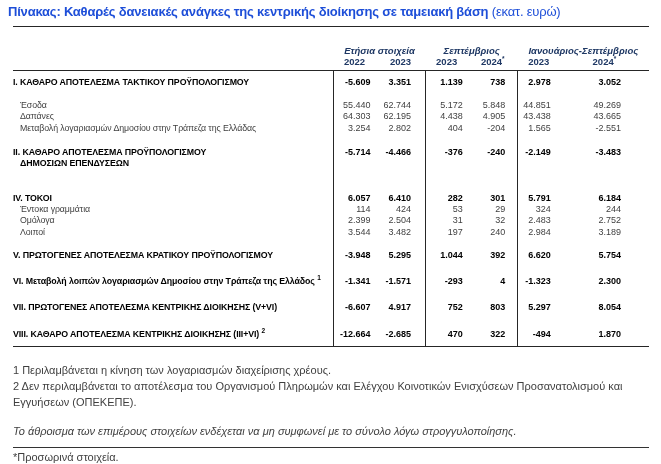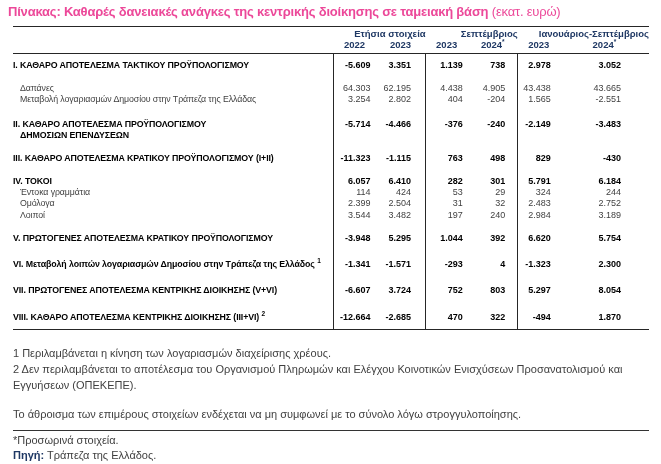--- a/index.html
+++ b/index.html
@@ -1,42 +1,42 @@
 <!DOCTYPE html>
 <html><head>
 <meta charset="utf-8">
 <style>
   html,body{margin:0;padding:0;background:#fff;}
   body{width:661px;height:464px;font-family:"Liberation Sans",sans-serif;color:#000;overflow:hidden;}
   .page{padding:4px 8px 0 8px;}
-  .title{font-size:13px;font-weight:bold;color:#ec4899;white-space:nowrap;letter-spacing:-0.2px;}
+  .title{font-size:13px;font-weight:bold;color:#1d4ed8;white-space:nowrap;letter-spacing:-0.2px;}
   .title .unit{font-weight:normal;}
   .tblwrap{margin:7px 0 0 5px;}
   table{border-collapse:collapse;table-layout:fixed;width:636px;}
   col.l{width:320px;} col.w1{width:42px;} col.w2{width:50px;}
   col.w3{width:42px;} col.w4{width:50px;} col.w5{width:60px;} col.w6{width:71px;}
   thead th, thead td{font-size:9.5px;font-weight:bold;color:#1f3864;padding:0;line-height:1.2;}
-  tr.hgroup th, tr.hgroup td{border-top:1.5px solid #262626;text-align:right;padding-top:1px;}
+  tr.hgroup th, tr.hgroup td{border-top:1.5px solid #262626;text-align:center;padding-top:18px;font-style:italic;}
   tr.hyears th, tr.hyears td{border-bottom:1.5px solid #262626;text-align:center;padding-bottom:2px;}
   tr.hyears th.c5y,tr.hyears th.c6y{padding-right:18px;}
   tbody td{font-size:9px;padding:0;line-height:1.25;vertical-align:top;}
   td.lbl{font-size:8.8px;letter-spacing:-0.1px;}
   tr.main td{font-weight:bold;color:#000;margin-left:36px;}
   tr.sub td{font-weight:normal;color:#3f3f3f;}
   tr.sub td.lbl{padding-left:7px;}
   .l2{display:block;padding-left:7px;}
   td.n{text-align:right;white-space:nowrap;}
   td.c1{padding-right:5px;} td.c2{padding-right:14px;} td.c3{padding-right:5px;}
   td.c4{padding-right:12px;} td.c5{padding-right:27px;} td.c6{padding-right:28px;}
   tbody td.bl{border-left:1px solid #262626;}
   tr.sp td{height:12px;} tr.sp6 td{height:6px;} tr.sp13 td{height:13px;} tr.sp15 td{height:15px;}
   tr.last td{border-bottom:1.5px solid #262626;}
   sup{font-size:6.5px;vertical-align:super;line-height:0;}
   .fns{margin:16px 0 0 5px;font-size:11px;color:#3f3f3f;line-height:1.45;}
-  .note{margin-top:13px;}
+  .note{margin-top:13px;font-style:italic;}
   .rule{border-top:1px solid #333;width:636px;margin:7px 0 2px 0;}
   .src b{color:#1f3864;}
 </style>
 </head>
 <body>
 
 <div class="page">
   <div class="title"><span>Πίνακας: Καθαρές δανειακές ανάγκες της κεντρικής διοίκησης σε ταμειακή βάση</span> <span class="unit">(εκατ. ευρώ)</span></div>
 
   <div class="tblwrap">
@@ -92,20 +92,29 @@
             <td></td>
             <td class="bl"></td>
             <td></td>
             <td class="bl"></td>
             <td></td>
             <td class="bl"></td>
             <td></td>
           </tr>
 
       <tr class="sub">
+        <td class="lbl">Έσοδα</td>
+        <td class="n c1 bl">55.440</td>
+        <td class="n c2">62.744</td>
+        <td class="n c3 bl">5.172</td>
+        <td class="n c4">5.848</td>
+        <td class="n c5 bl">44.851</td>
+        <td class="n c6">49.269</td>
+      </tr>
+      <tr class="sub">
         <td class="lbl">Δαπάνες</td>
         <td class="n c1 bl">64.303</td>
         <td class="n c2">62.195</td>
         <td class="n c3 bl">4.438</td>
         <td class="n c4">4.905</td>
         <td class="n c5 bl">43.438</td>
         <td class="n c6">43.665</td>
       </tr>
       <tr class="sub">
         <td class="lbl">Μεταβολή λογαριασμών Δημοσίου στην Τράπεζα της Ελλάδας</td>
@@ -140,29 +149,20 @@
       <tr class="sp">
             <td></td>
             <td class="bl"></td>
             <td></td>
             <td class="bl"></td>
             <td></td>
             <td class="bl"></td>
             <td></td>
           </tr>
 
-      <tr class="main">
-        <td class="lbl">ΙΙΙ. ΚΑΘΑΡΟ ΑΠΟΤΕΛΕΣΜΑ ΚΡΑΤΙΚΟΥ ΠΡΟΫΠΟΛΟΓΙΣΜΟΥ (Ι+ΙΙ)</td>
-        <td class="n c1 bl">-11.323</td>
-        <td class="n c2">-1.115</td>
-        <td class="n c3 bl">763</td>
-        <td class="n c4">498</td>
-        <td class="n c5 bl">829</td>
-        <td class="n c6">-430</td>
-      </tr>
 
       <tr class="sp">
             <td></td>
             <td class="bl"></td>
             <td></td>
             <td class="bl"></td>
             <td></td>
             <td class="bl"></td>
             <td></td>
           </tr>
@@ -250,21 +250,21 @@
             <td></td>
             <td class="bl"></td>
             <td></td>
             <td class="bl"></td>
             <td></td>
           </tr>
 
       <tr class="main">
         <td class="lbl">VII. ΠΡΩΤΟΓΕΝΕΣ ΑΠΟΤΕΛΕΣΜΑ ΚΕΝΤΡΙΚΗΣ ΔΙΟΙΚΗΣΗΣ (V+VI)</td>
         <td class="n c1 bl">-6.607</td>
-        <td class="n c2">3.724</td>
+        <td class="n c2">4.917</td>
         <td class="n c3 bl">752</td>
         <td class="n c4">803</td>
         <td class="n c5 bl">5.297</td>
         <td class="n c6">8.054</td>
       </tr>
 
       <tr class="sp15">
             <td></td>
             <td class="bl"></td>
             <td></td>

